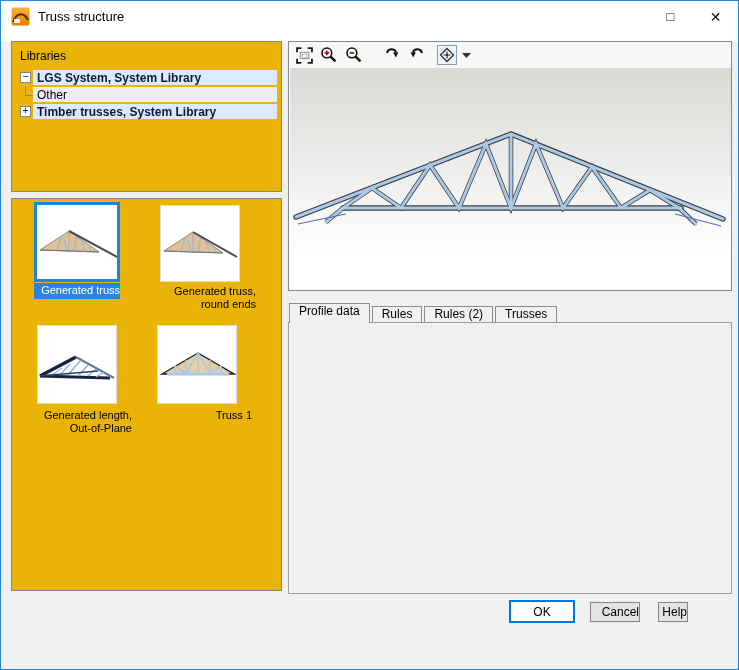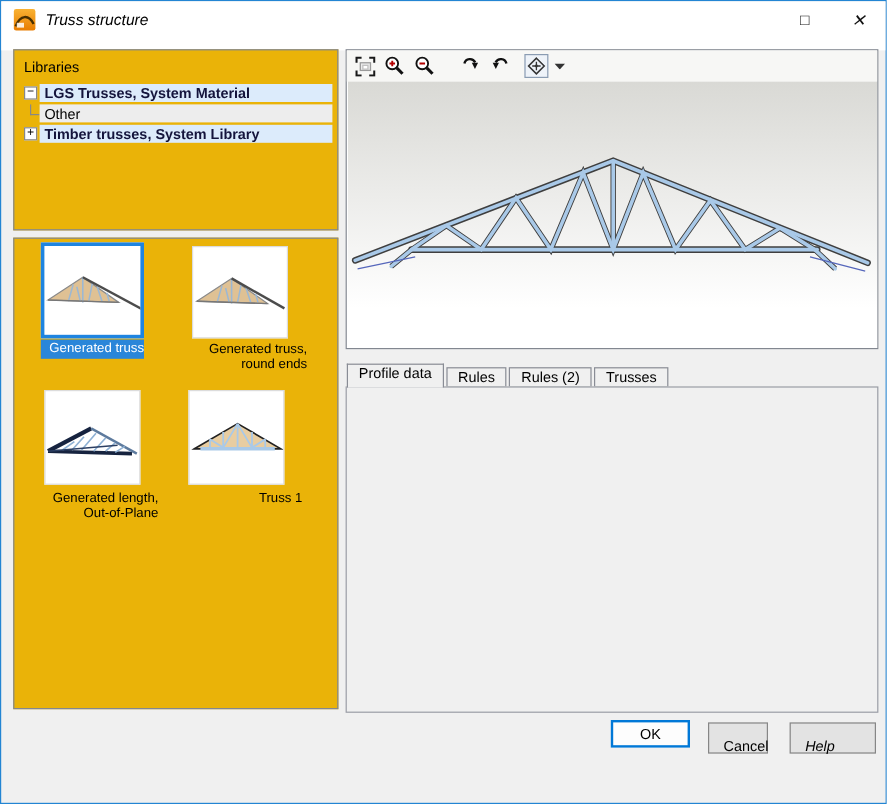--- a/index.html
+++ b/index.html
@@ -2,21 +2,21 @@
 <html><head>
 <meta charset="utf-8">
 <style>
   * { margin:0; padding:0; box-sizing:border-box; }
   html,body { width:739px; height:670px; font-family:"Liberation Sans", sans-serif; }
   .window {
     position:relative; width:739px; height:670px; background:#f0f0f0;
     border:1px solid #2385d3; overflow:hidden; font-size:12px; color:#000;
   }
   
-  .titlebar { position:absolute; left:0; top:0; width:100%; height:41px; background:#ffffff;font-style:italic; }
+  .titlebar { position:absolute; left:0; top:0; width:100%; height:41px; background:#ffffff; }
   .app-icon { position:absolute; left:10px; top:6px; width:19px; height:19px; }
   .title-text { position:absolute; left:37px; top:8px; font-size:13px; color:#000; }
   .win-btn { position:absolute; top:0; width:45px; height:31px; display:flex; align-items:center; justify-content:center; font-size:14px; color:#111; }
   .win-btn.max { right:45px; font-size:13px; }
   .win-btn.close { right:0; }
   
   .panel { position:absolute; background:#eab308; border:1px solid #828790; }
   .lib-panel { left:10px; top:40px; width:271px; height:151px; }
   .lib-header { position:absolute; left:8px; top:7px; color:#000; }
   .tree-row { position:absolute; left:0; width:100%; height:17px; display:flex; align-items:center; }
@@ -52,27 +52,27 @@
   
   .col-hdr { position:absolute; top:330px; color:#000; }
   .frm-label { position:absolute; color:#000; }
   .field {
     position:absolute; height:20px; border:1px solid #999da3; background:#f4f4f4;
     font-family:"Liberation Sans", sans-serif; font-size:12px; padding:0 3px; color:#000;
   }
   .field.white { background:#fff; border-color:#6e7277; }
   .btn {
     position:absolute; height:20px; background:#e3e3e3; border:1px solid #868686;
-    font-family:"Liberation Sans", sans-serif; font-size:12px; color:#000; text-align:left; padding:12px;
+    font-family:"Liberation Sans", sans-serif; font-size:12px; color:#000; text-align:right; padding:0;
   }
   .checkbox { position:absolute; width:13px; height:13px; background:#fff; border:1px solid #707070; }
   
   .ok-btn { left:508px; top:599px; width:66px; height:23px; border:2px solid #0078d7; background:#fdfdfd; position:absolute; font-size:12px; font-family:"Liberation Sans", sans-serif; }
   .cancel-btn { left:589px; top:601px; width:50px; height:20px; }
-  .help-btn { left:657px; top:601px; width:72px; height:20px;font-style:italic; }
+  .help-btn { left:657px; top:601px; width:30px; height:20px; }
 </style>
 </head>
 <body>
 
 <div class="window">
 
   <div class="titlebar">
     <svg class="app-icon" viewBox="0 0 19 19">
       <defs>
           <linearGradient id="og" x1="0" y1="0" x2="0" y2="1">
@@ -91,21 +91,21 @@
     <div class="win-btn close">
       <span>✕</span>
     </div>
   </div>
 
   <div class="panel lib-panel">
     <div class="lib-header">Libraries</div>
     <div class="tree-row" style="top:27px;">
       <div class="expander">−</div>
       <div class="hl blue">
-          <span class="bold">LGS Trusses, System Material</span>
+          <span class="bold">LGS System, System Library</span>
         </div>
     </div>
     <div class="tree-row" style="top:44px;align-items:center;">
       <div class="tree-connector"></div>
       <div class="hl gray" style="margin-left:0;">
           <span>Other</span>
         </div>
     </div>
     <div class="tree-row" style="top:61px;">
       <div class="expander">+</div>

